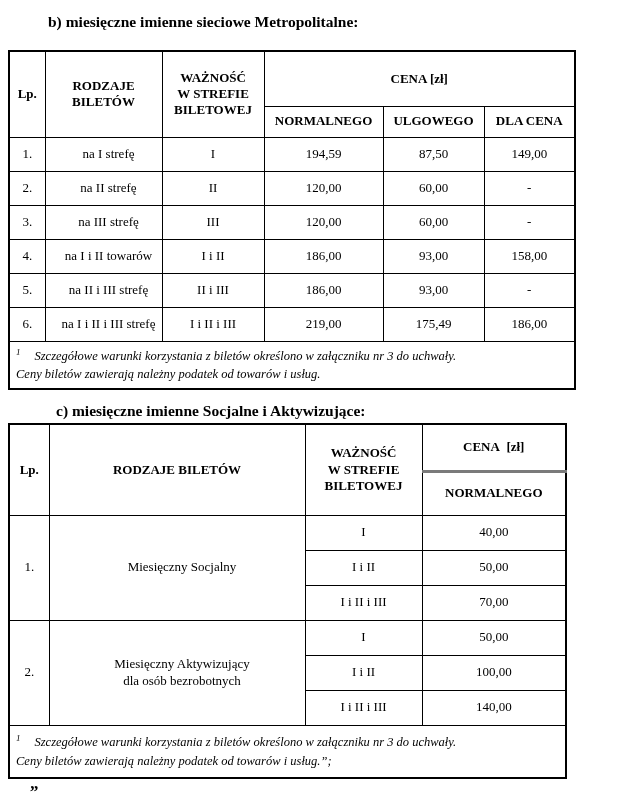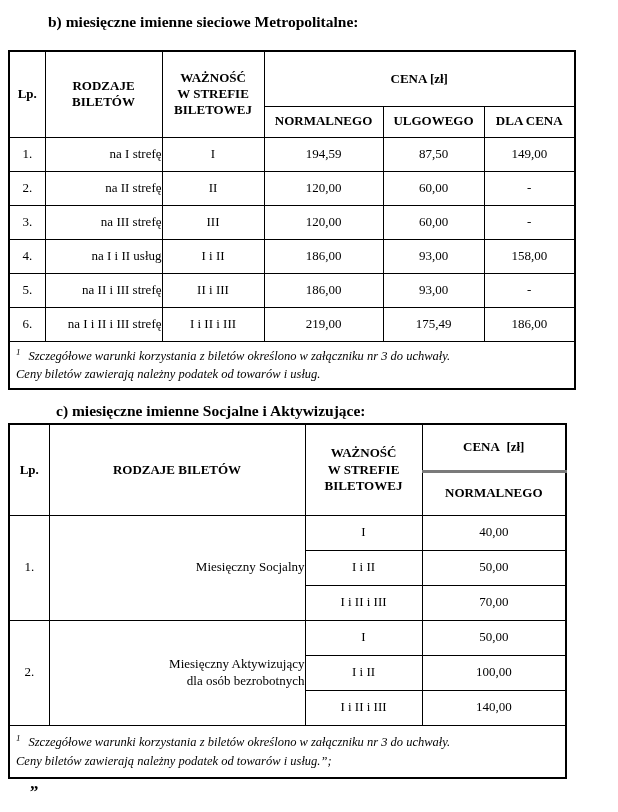--- a/index.html
+++ b/index.html
@@ -14,41 +14,41 @@
   table{
     border-collapse:collapse;table-layout:fixed;position:absolute;background:#fff;
     border:2px solid #000;
   }
   td{
     border:1.5px solid #000;text-align:center;vertical-align:middle;
     font-size:13px;line-height:1.25;padding:0;overflow:hidden;
   }
   td.h{font-weight:bold;}
   .pre{white-space:pre-line;}
-  td.l{text-align:right;padding-left:10px;}
+  td.l{text-align:center;padding-left:10px;}
   
   .t1{left:8px;top:50px;width:566px;}
   .t1 .rA{height:55px;}
   .t1 .rB{height:31px;}
   .t1 .rD{height:34px;}
   .t1 .rF{height:45px;}
   
   .t2{left:8px;top:423px;width:557px;}
   .t2 .rA{height:47px;}
   .t2 .rB{height:44px;}
   .t2 .rD{height:35px;}
   .t2 .rF{height:53px;}
   .cena-split{border-bottom:3px solid #7a7a7a;}
   
   td.fn{
     text-align:left;padding:5px 6px 4px 6px;font-style:italic;
     font-size:12.5px;line-height:1.5;white-space:nowrap;
   }
   td.fn sup{font-size:9px;line-height:0;}
-  td.fn .fnt{margin-left:8px;}
+  td.fn .fnt{margin-left:14px;}
   .closing-quote{
     position:absolute;left:30px;top:774px;font-size:17px;font-weight:bold;
   }
 </style>
 </head>
 <body>
 
 <div class="sec-title" style="left:48px;top:13px;">b) miesięczne imienne sieciowe Metropolitalne:</div>
 
 <table class="t1">
@@ -94,21 +94,21 @@
   <tr class="rD">
     <td>3.</td>
     <td class="l">na III strefę</td>
     <td>III</td>
     <td>120,00</td>
     <td>60,00</td>
     <td>-</td>
   </tr>
   <tr class="rD">
     <td>4.</td>
-    <td class="l">na I i II usług</td>
+    <td class="l">na I i II towarów</td>
     <td>I i II</td>
     <td>186,00</td>
     <td>93,00</td>
     <td>158,00</td>
   </tr>
   <tr class="rD">
     <td>5.</td>
     <td class="l">na II i III strefę</td>
     <td>II i III</td>
     <td>186,00</td>

